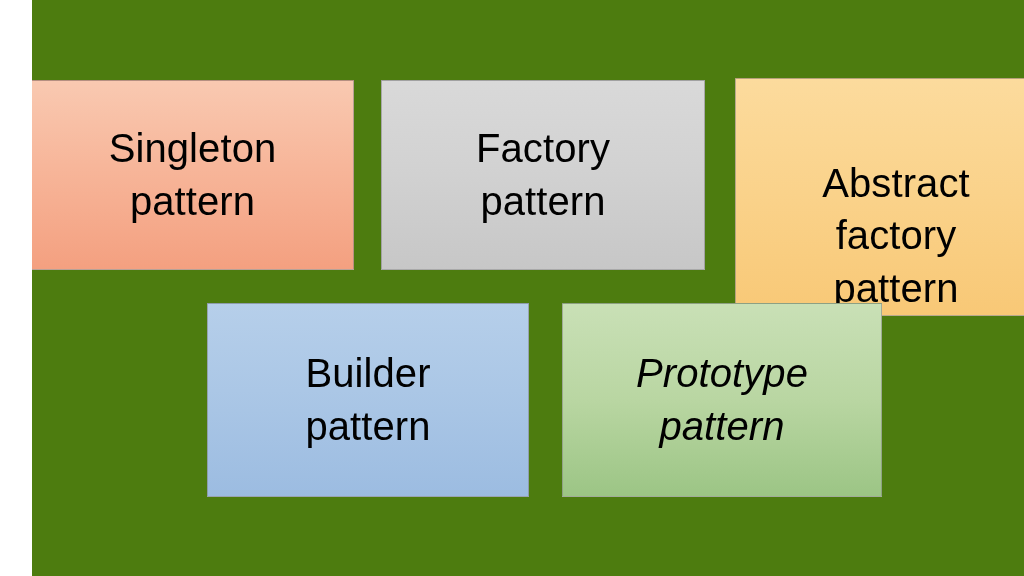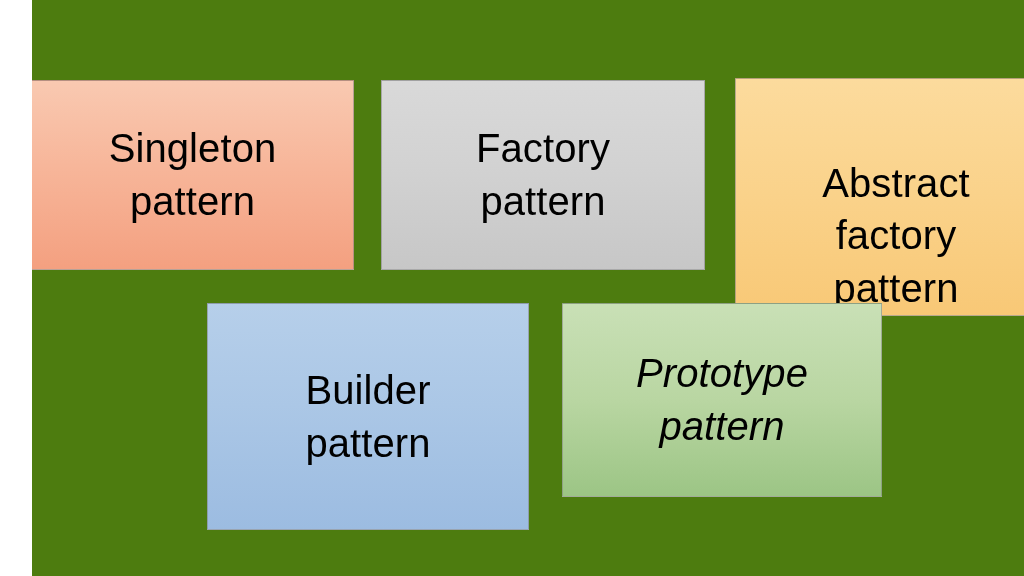--- a/index.html
+++ b/index.html
@@ -65,21 +65,21 @@
     background: linear-gradient(to bottom, #fcdb9d 0%, #fad28a 50%, #f8c876 100%);
     border-right: none;
     align-items: flex-end;
   }
 
   
   #box-builder {
     left: 175px;
     top: 303px;
     width: 322px;
-    height: 227px;
+    height: 194px;
     background: linear-gradient(to bottom, #b6cfea 0%, #abc7e6 45%, #9cbce1 100%);
   }
   #box-prototype {
     left: 530px;
     top: 303px;
     width: 320px;
     height: 194px;
     background: linear-gradient(to bottom, #c9e0b6 0%, #b9d6a2 50%, #9cc585 100%);
     font-style: italic;
   }

